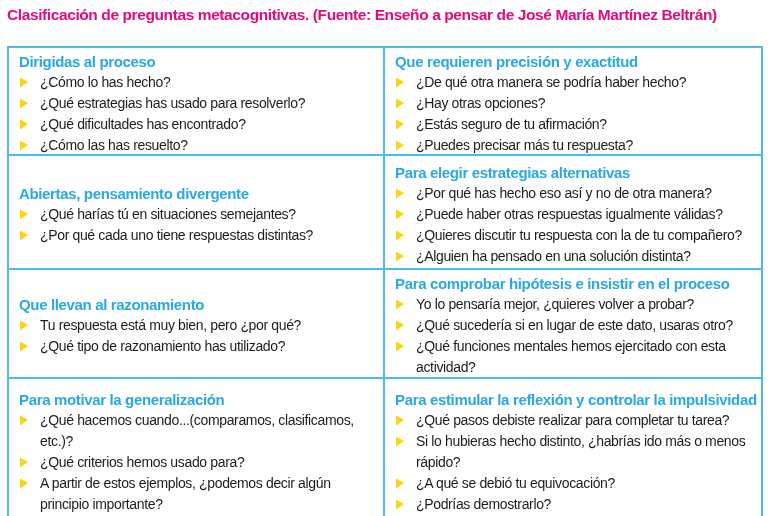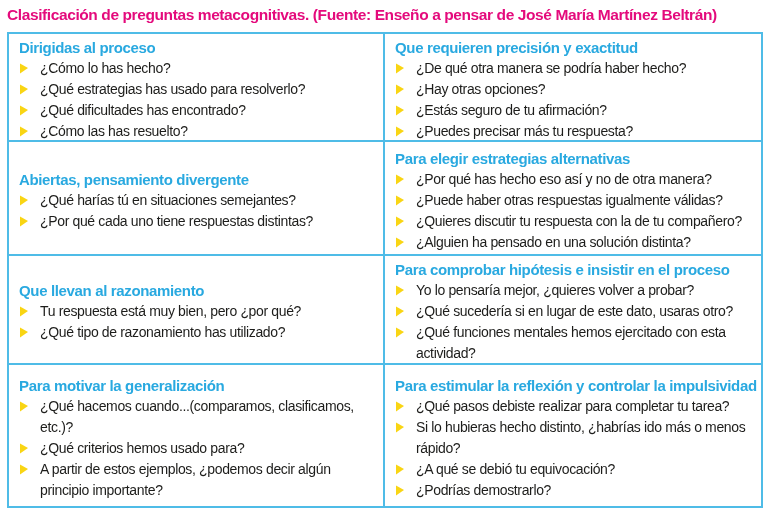--- a/index.html
+++ b/index.html
@@ -16,21 +16,21 @@
     font-family:"Liberation Sans",sans-serif;
     color:var(--text);
   }
   .page{width:770px;height:516px;padding:4px 7px 6px 7px;}
   .page-title{
     color:var(--magenta);
     font-size:15.5px;
     font-weight:bold;
     letter-spacing:-0.4px;
     line-height:22px;
-    margin-bottom:6px;
+    margin-bottom:20px;
     white-space:nowrap;
   }
   .q-table{
     width:756px;
     display:grid;
     grid-template-columns:1fr 1fr;
     grid-template-rows:108px 114px 109px 141px;
     border:2px solid var(--border);
     background:#ffffff;
   }

